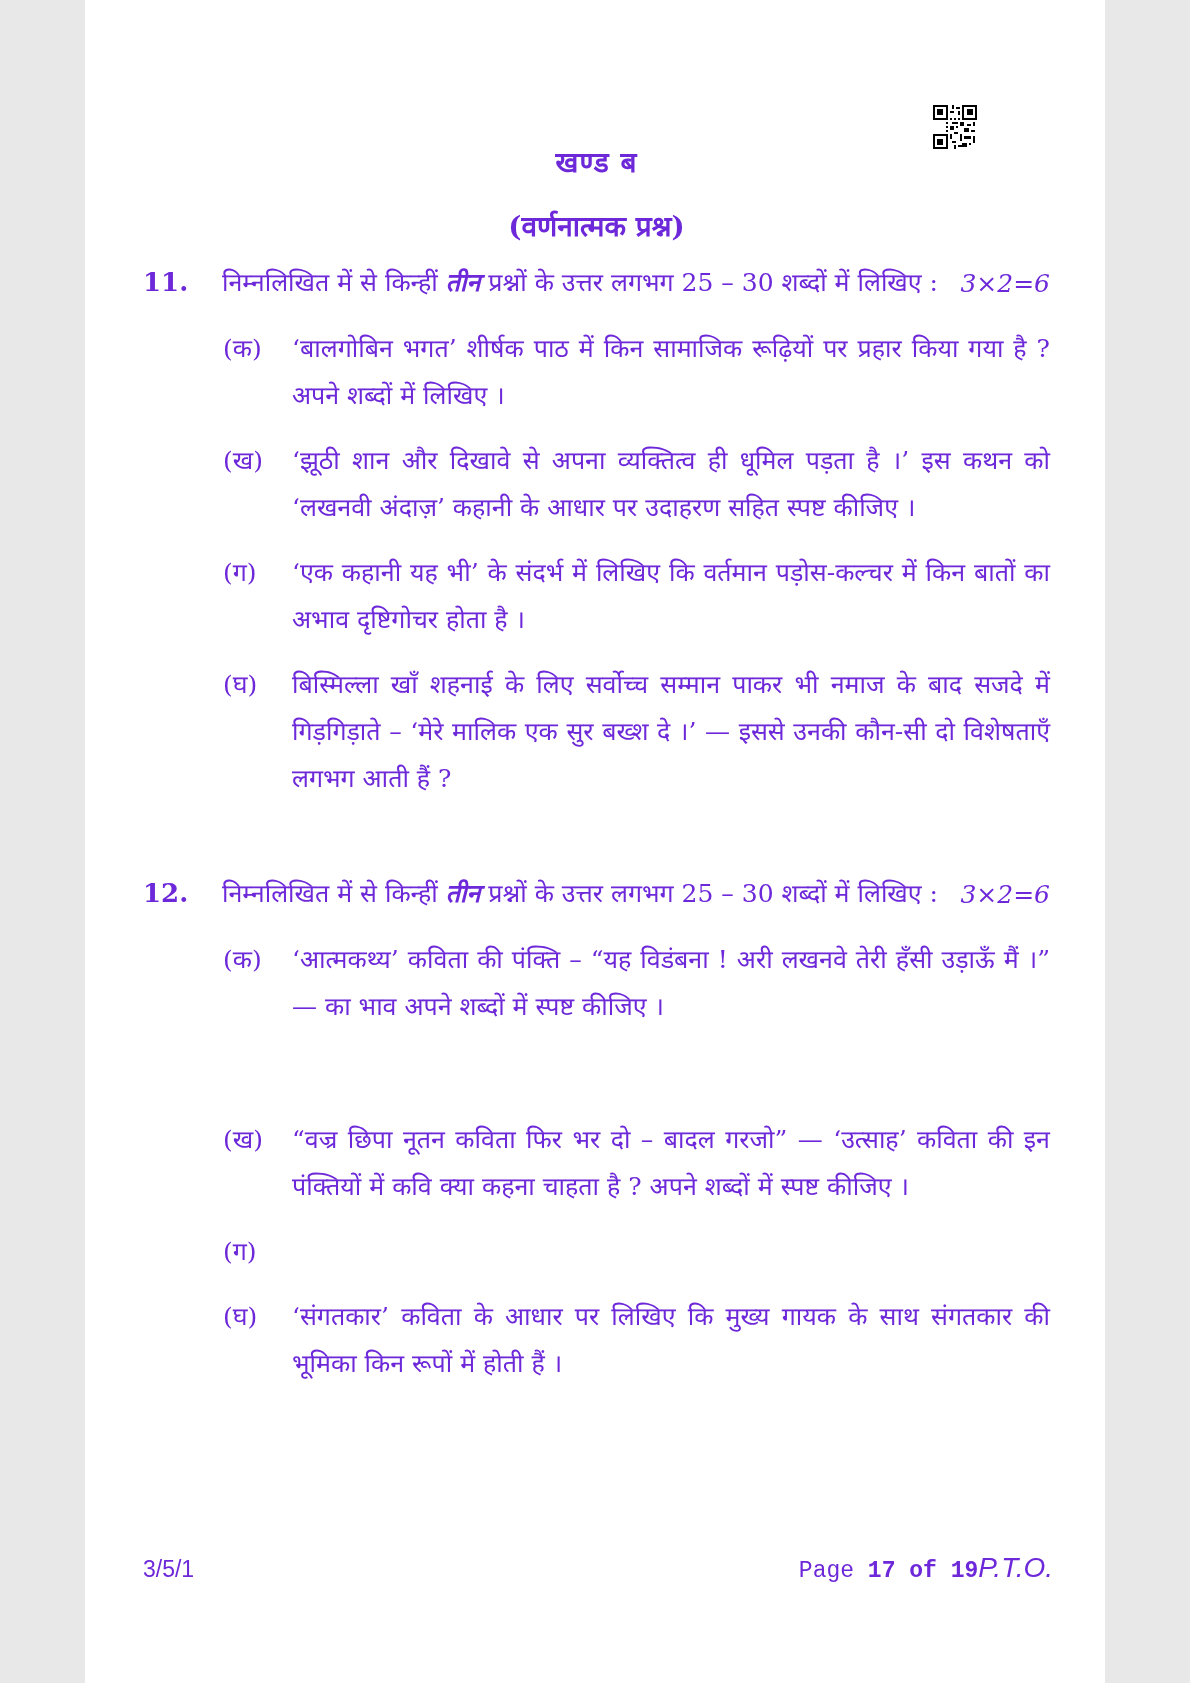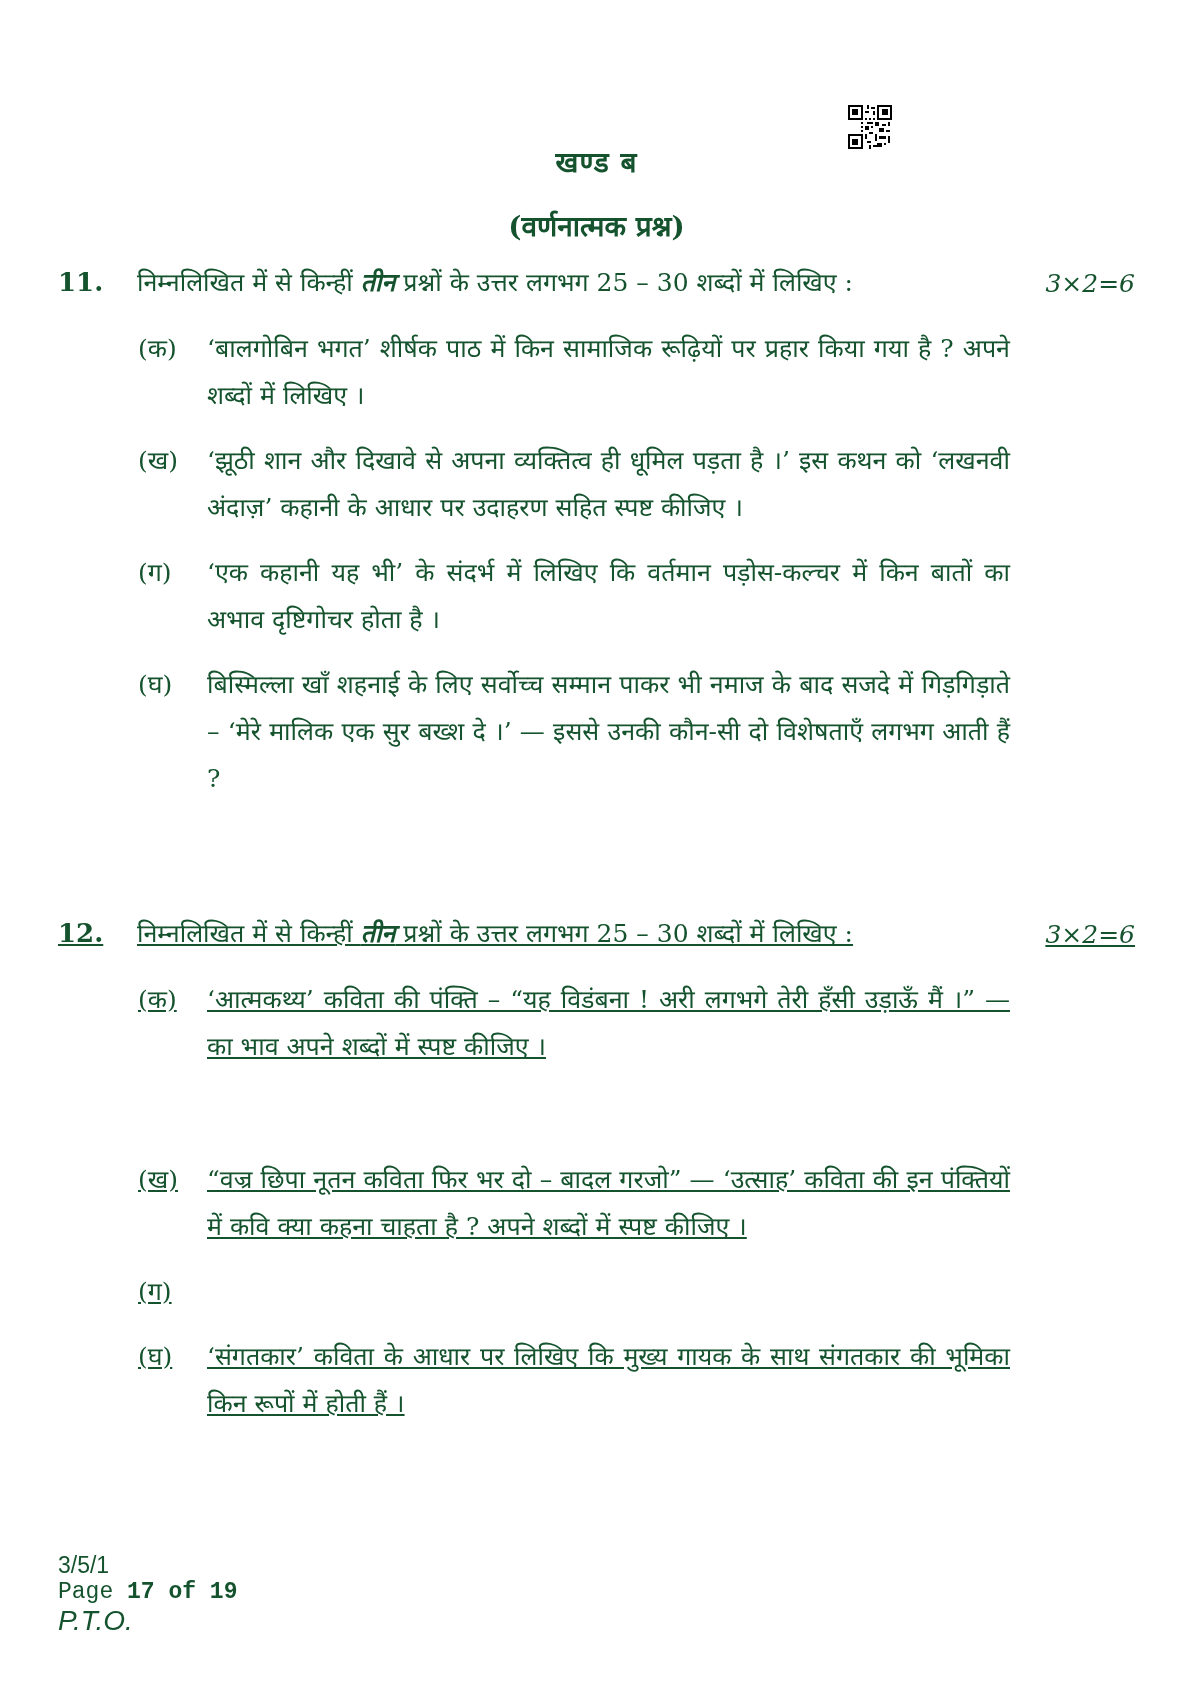--- a/index.html
+++ b/index.html
@@ -1,22 +1,22 @@
 <!DOCTYPE html>
 <html lang="hi"><head>
 <meta charset="utf-8">
 <style>
   html, body { margin: 0; padding: 0; background: #e8e8e8; }
   .page {
     position: relative;
-    width: 1190px;
+    width: 1020px;
     height: 1683px;
     margin: 0 auto;
     background: #ffffff;
-    color: #14532d;
+    color: #6d28d9;
     font-family: "DejaVu Serif", "Liberation Serif", serif;
     overflow: hidden;
   }
   .content { padding: 0 55px 0 58px; }
 
   .qr {
     position: absolute;
     left: 848px;
     top: 104px;
     width: 44px;
@@ -32,21 +32,21 @@
     letter-spacing: 1px;
   }
   .section-subtitle {
     margin: 26px 0 15px 0;
     text-align: center;
     font-size: 28px;
     font-weight: bold;
   }
 
   .question { }
-  .question.second { margin-top: 108px; text-decoration: underline; }
+  .question.second { margin-top: 68px; }
 
   .q-intro-row {
     display: flex;
     align-items: flex-start;
     font-size: 25px;
     line-height: 47px;
   }
   .q-number {
     width: 79px;
     flex: 0 0 79px;
@@ -78,21 +78,20 @@
 
   .footer {
     position: absolute;
     left: 58px;
     right: 52px;
     top: 1552px;
     display: flex;
     align-items: baseline;
     font-family: "Liberation Sans", "DejaVu Sans", sans-serif;
     font-size: 23px;
-    flex-direction: column;
   }
   .footer .paper-code { flex: 0 0 auto; }
   .footer .page-indicator { flex: 1 1 auto; text-align: right; font-family: Liberation Mono, monospace; }
   .footer .page-indicator .bold { font-weight: bold; }
   .footer .pto { flex: 0 0 auto; font-style: italic; font-size: 28px; }
 </style>
 </head>
 <body>
 
 <div class="page">
@@ -172,21 +171,21 @@
 
     <div class="question second">
       <div class="q-intro-row">
         <span class="q-number">12.</span>
         <span class="q-intro"><span>निम्नलिखित में से किन्हीं </span><span class="emph">तीन</span><span> प्रश्नों के उत्तर लगभग 25 – 30 शब्दों में लिखिए :</span></span>
         <span class="q-marks">3×2=6</span>
       </div>
 
       <div class="sub-row">
         <span class="sub-label">(क)</span>
-        <span class="sub-text">‘आत्मकथ्य’ कविता की पंक्ति – “यह विडंबना ! अरी लगभगे तेरी हँसी उड़ाऊँ मैं ।” — का भाव अपने शब्दों में स्पष्ट कीजिए ।</span>
+        <span class="sub-text">‘आत्मकथ्य’ कविता की पंक्ति – “यह विडंबना ! अरी लखनवे तेरी हँसी उड़ाऊँ मैं ।” — का भाव अपने शब्दों में स्पष्ट कीजिए ।</span>
       </div>
       <div class="sub-row gap-large">
         <span class="sub-label">(ख)</span>
         <span class="sub-text">“वज्र छिपा नूतन कविता फिर भर दो – बादल गरजो” — ‘उत्साह’ कविता की इन पंक्तियों में कवि क्या कहना चाहता है ? अपने शब्दों में स्पष्ट कीजिए ।</span>
       </div>
       <div class="sub-row">
         <span class="sub-label">(ग)</span>
       </div>
       <div class="sub-row">
         <span class="sub-label">(घ)</span>

